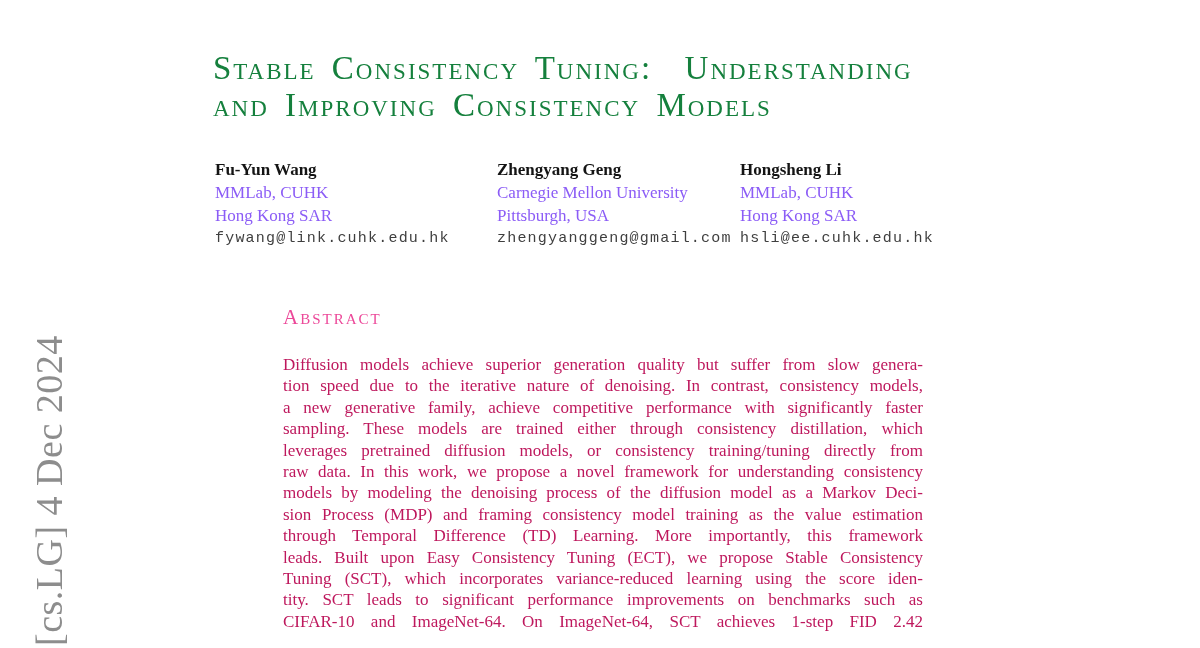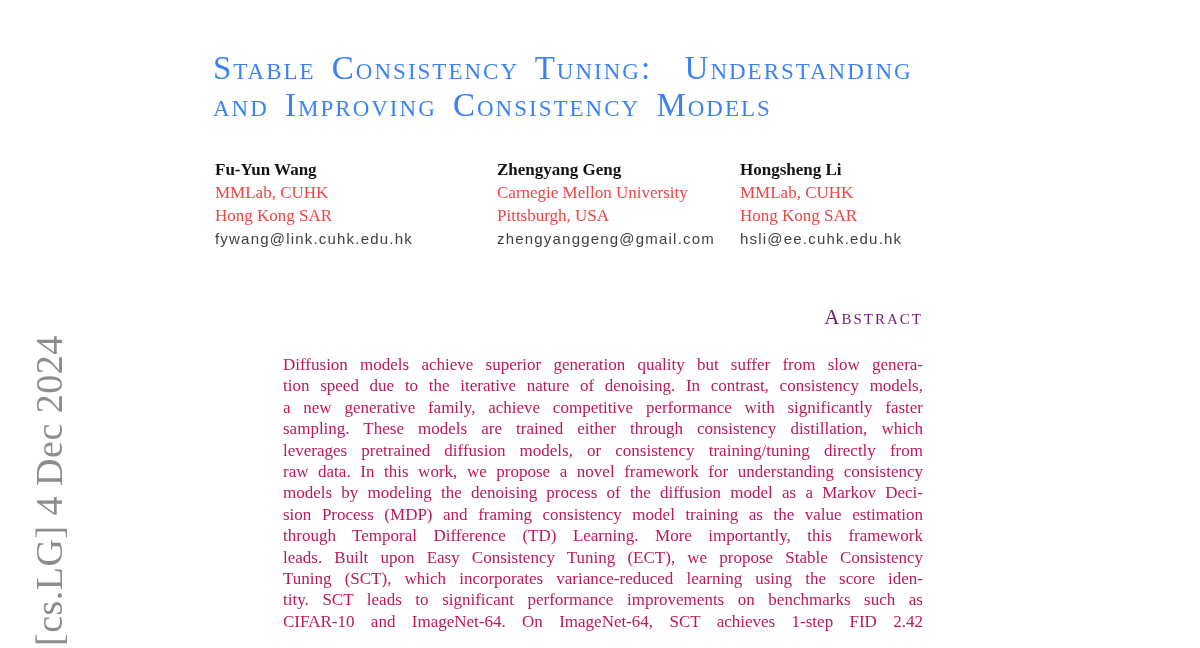--- a/index.html
+++ b/index.html
@@ -39,21 +39,21 @@
     left: 213px;
     top: 50px;
     width: 850px;
   }
   .title-line {
     font-variant: small-caps;
     font-size: 33px;
     line-height: 37px;
     letter-spacing: 2px;
     word-spacing: 6px;
-    color: #3b82f6;
+    color: #15803d;
     white-space: pre;
   }
 
   
   .authors {
     position: absolute;
     left: 215px;
     top: 158px;
     width: 800px;
     height: 95px;
@@ -64,45 +64,45 @@
   .author:nth-of-type(3) { left: 525px; }
   .author-name {
     font-weight: bold;
     font-size: 17px;
     line-height: 23px;
     color: #141414;
   }
   .author-affil, .author-loc {
     font-size: 17px;
     line-height: 23px;
-    color: #ef4444;
+    color: #8b5cf6;
   }
   .author-email {
-    font-family: Liberation Sans, sans-serif;
+    font-family: Liberation Mono, monospace;
     font-size: 15px;
     line-height: 23px;
     letter-spacing: 1.2px;
     color: #3f3f3f;
   }
 
   
   .abstract {
     position: absolute;
     left: 283px;
     top: 306px;
     width: 640px;
   }
   .abstract-heading {
     font-variant: small-caps;
     font-weight: normal;
     font-size: 21px;
     line-height: 22px;
     letter-spacing: 2px;
-    text-align: right;
-    color: #701a75;
+    text-align: left;
+    color: #ec4899;
   }
   .abstract-body { margin-top: 26px; }
   .abs-line {
     font-size: 17px;
     line-height: 21.4px;
     height: 21.4px;
     text-align: justify;
     text-align-last: justify;
     color: #be185d;
     white-space: nowrap;

